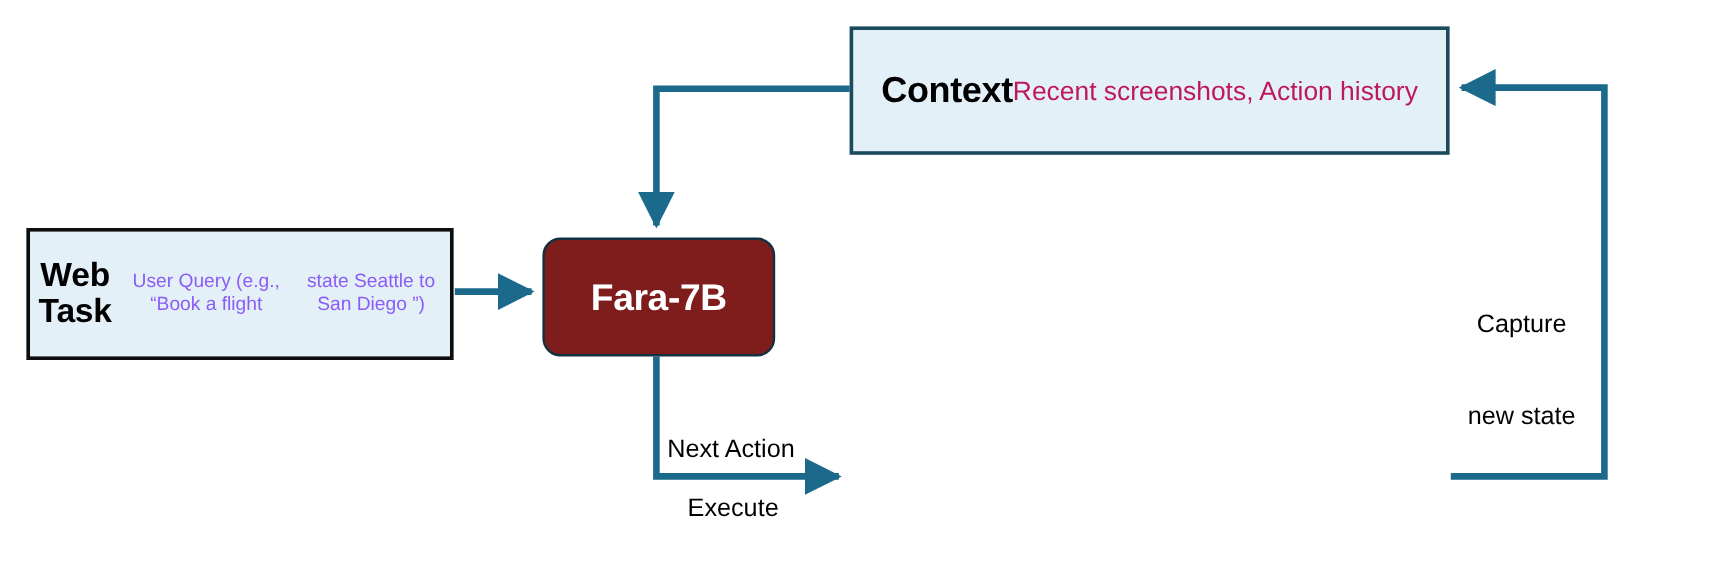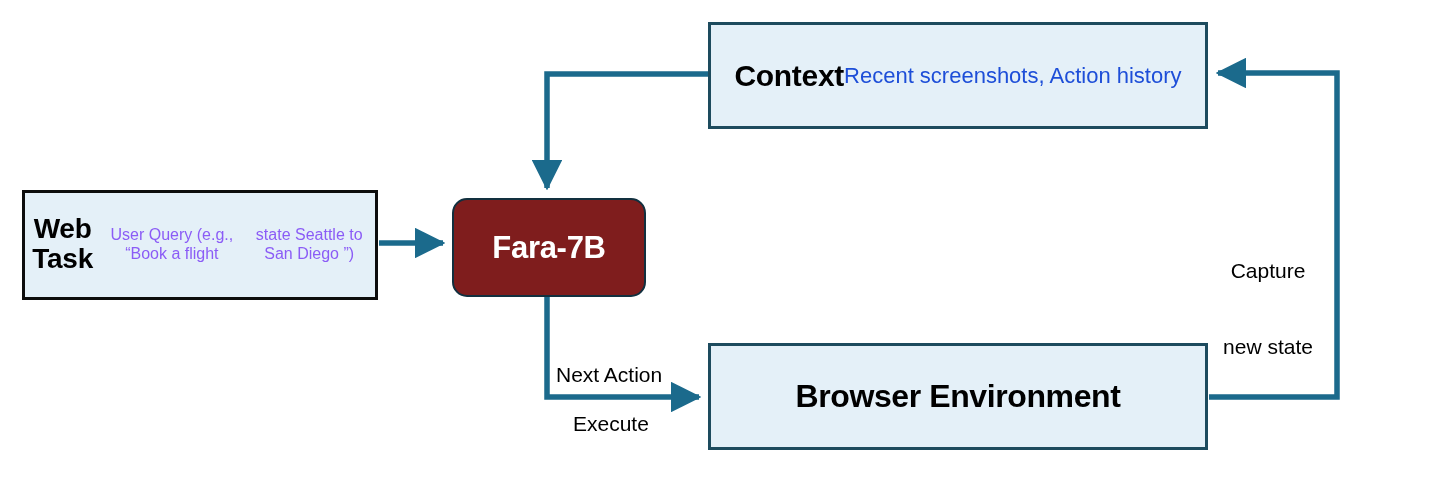--- a/index.html
+++ b/index.html
@@ -88,21 +88,21 @@
   #node-context .node-title {
     font-size: 30px;
     font-weight: bold;
     color: #000000;
     line-height: 1.1;
     letter-spacing: -0.3px;
     margin-bottom: 1px;
   }
   #node-context .node-sub {
     font-size: 22px;
-    color: #1d4ed8;
+    color: #be185d;
     line-height: 1.15;
   }
 
   
   #node-browser {
     left: 708px;
     top: 343px;
     width: 500px;
     height: 107px;
     background: #e4f0f8;
@@ -175,23 +175,20 @@
 
   <div class="node" id="node-fara">
     <div class="node-title">Fara-7B</div>
   </div>
 
   <div class="node" id="node-context">
     <div class="node-title">Context</div>
     <div class="node-sub">Recent screenshots, Action history</div>
   </div>
 
-  <div class="node" id="node-browser">
-    <div class="node-title">Browser Environment</div>
-  </div>
 
   <div class="edge-label" id="label-next-action">Next Action</div>
   <div class="edge-label" id="label-execute">Execute</div>
   <div class="edge-label" id="label-capture-new-state">
     <div>Capture</div>
     <div>new state</div>
   </div>
 
 </div>
 

